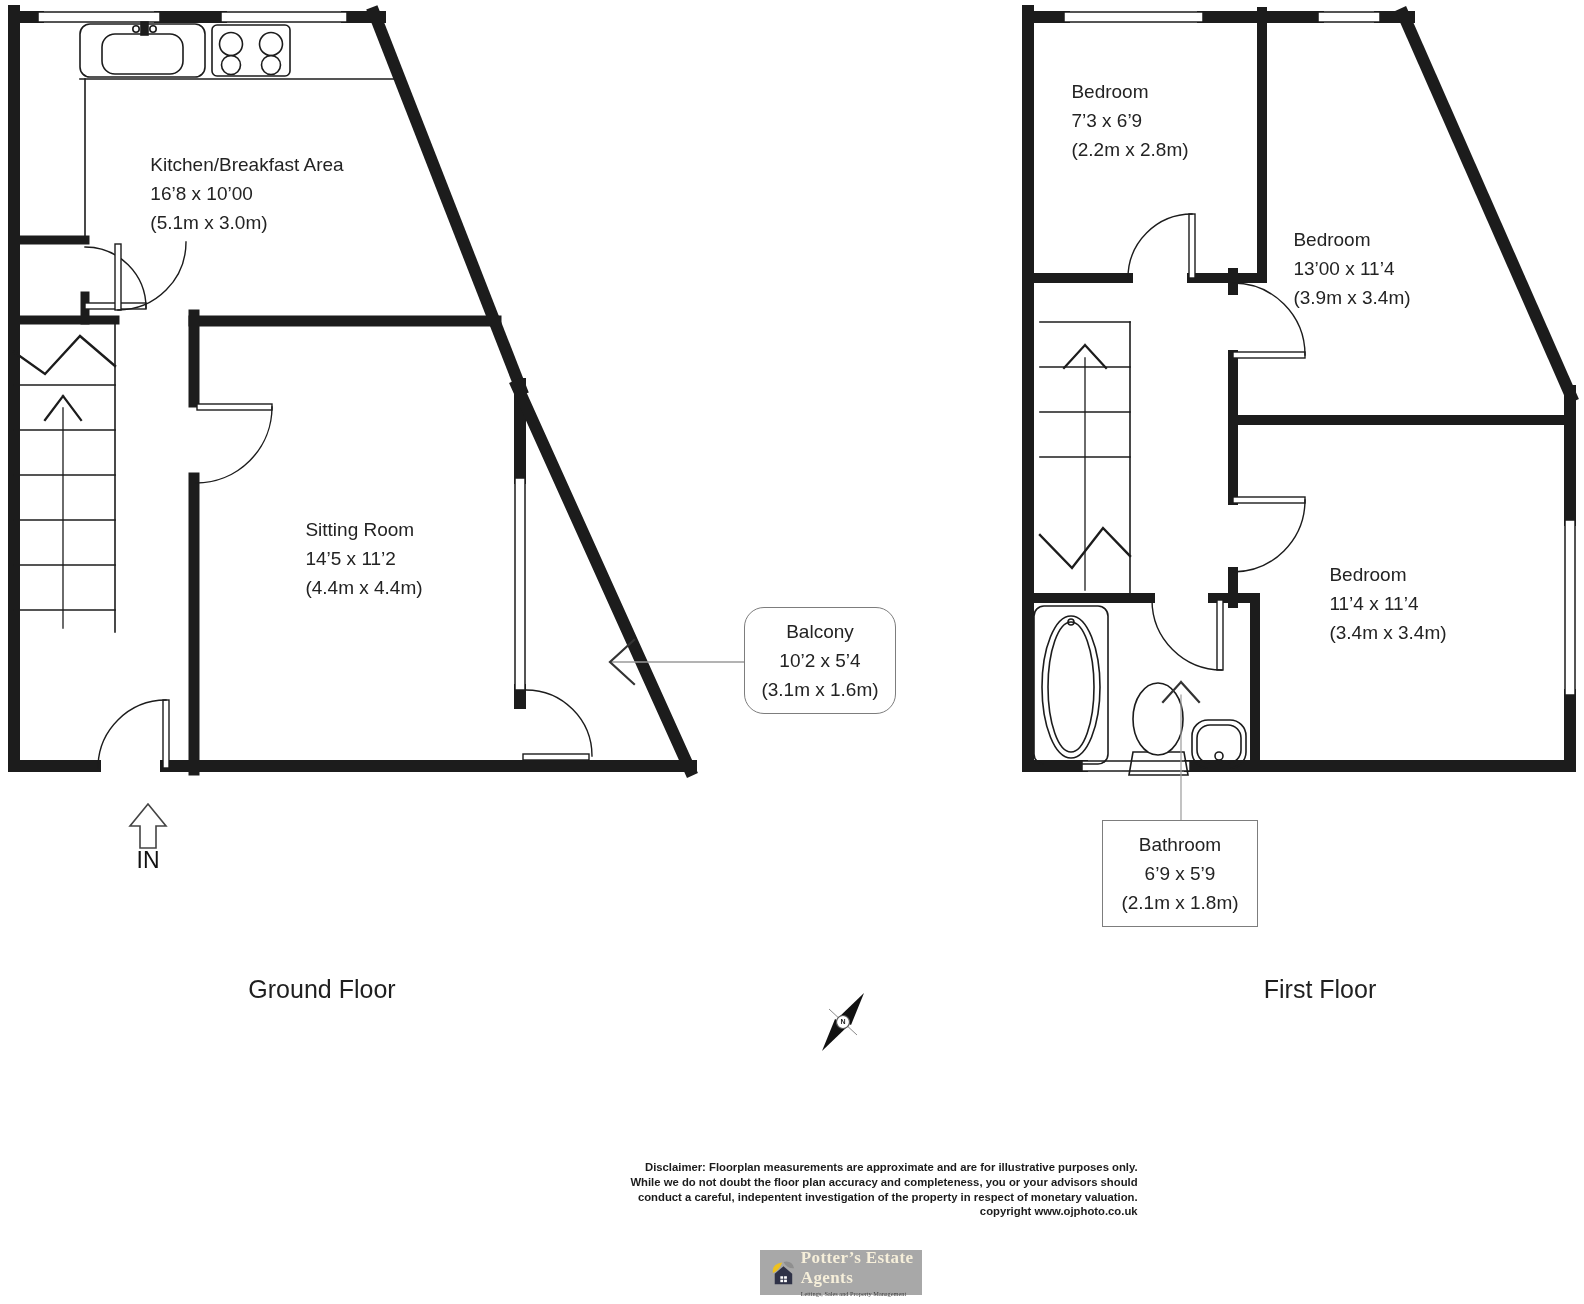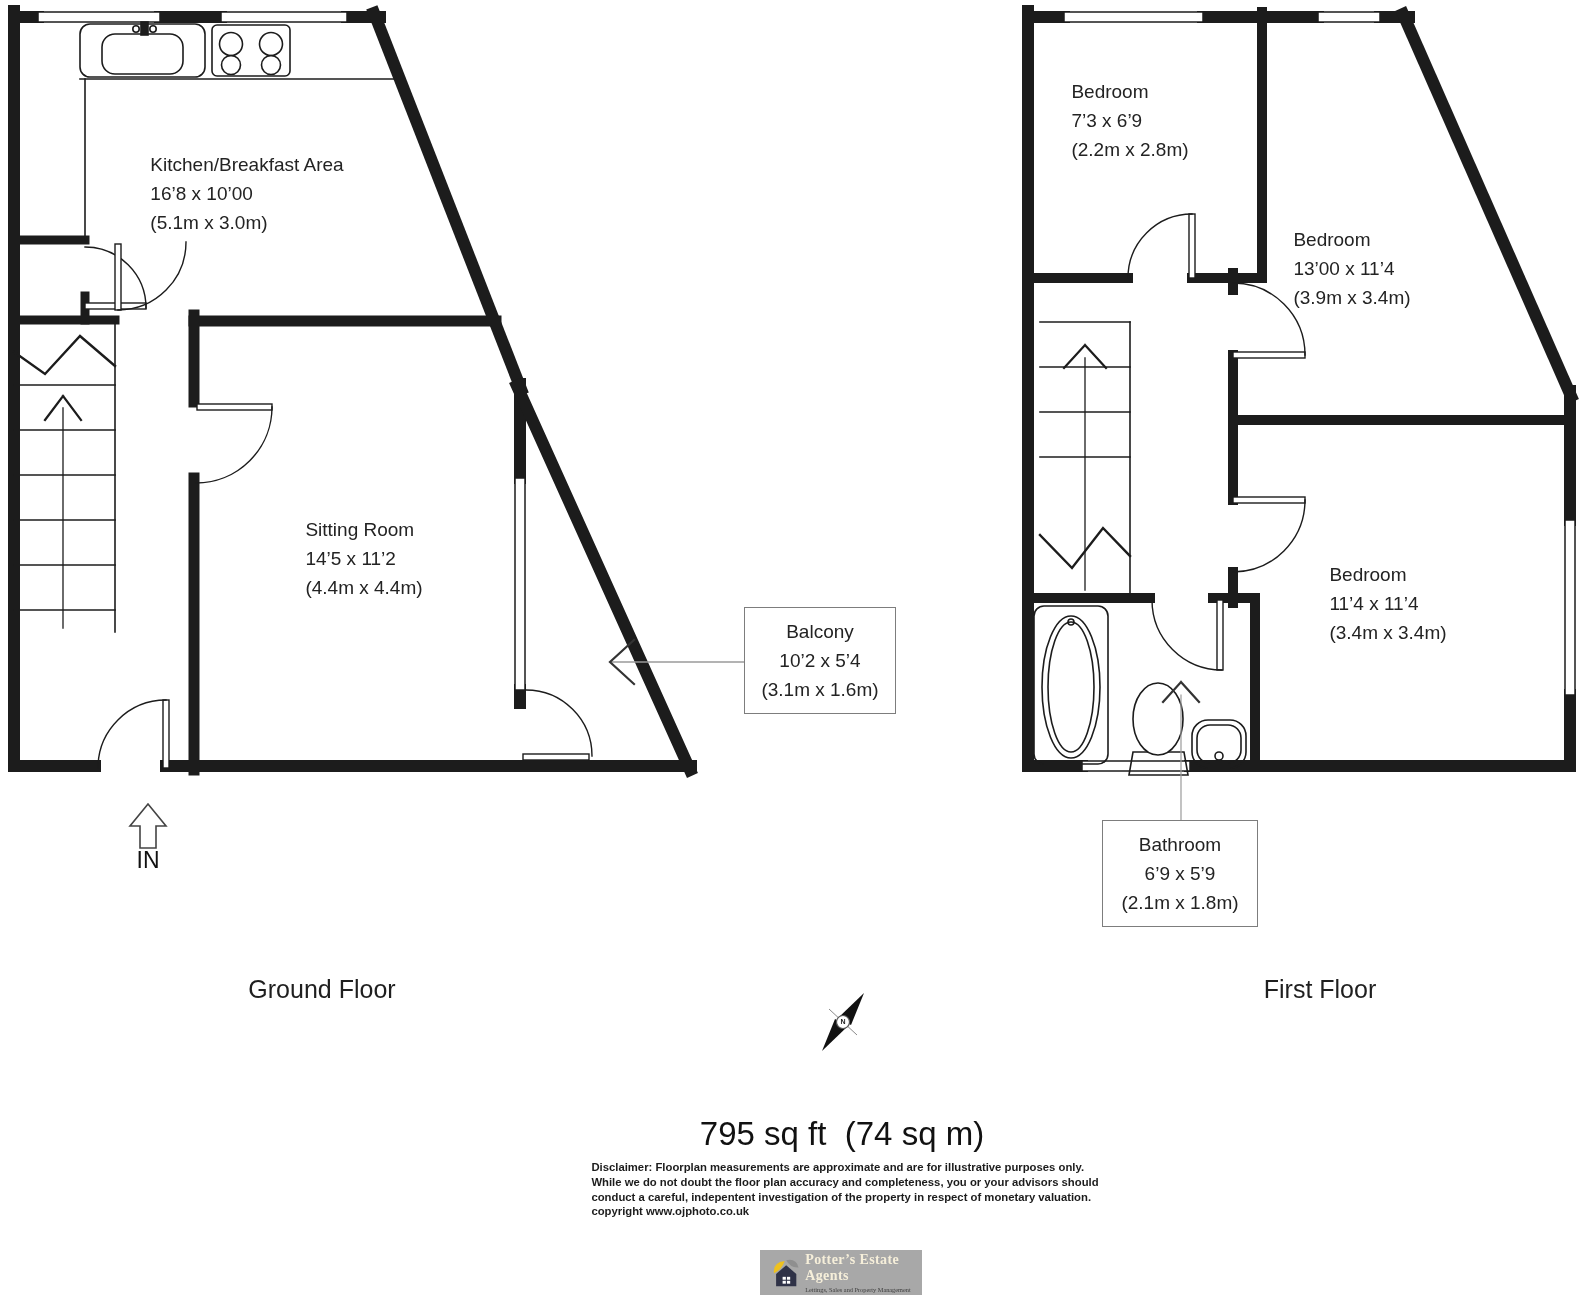--- a/index.html
+++ b/index.html
@@ -7,27 +7,27 @@
         font-family:"Liberation Sans",sans-serif;color:#232323;}
   svg.plan{position:absolute;left:0;top:0;}
   .lbl{position:absolute;text-align:left;white-space:nowrap;transform:translateX(-50%);}
   .lbl .ln{font-size:19px;line-height:29px;color:#232323;}
   .callout{position:absolute;border:1.5px solid #7d7d7d;background:#fff;text-align:center;
            padding:9px 15px;}
   .callout .ln{font-size:19px;line-height:29px;color:#232323;}
   .floor-name{position:absolute;transform:translateX(-50%);font-size:25px;color:#1f1f1f;}
   .big-title{position:absolute;left:842px;transform:translateX(-50%);text-align:center;
              font-size:33px;line-height:48px;color:#111;white-space:pre;}
-  .disclaimer{position:absolute;left:845px;transform:translateX(-50%);text-align:left;
+  .disclaimer{position:absolute;left:884px;transform:translateX(-50%);text-align:right;
               font-size:11.3px;font-weight:600;line-height:14.8px;color:#1c1c1c;white-space:nowrap;}
   .in-label{position:absolute;transform:translateX(-50%);font-size:23px;color:#111;}
   .logo{position:absolute;left:760px;top:1250px;width:162px;height:45px;background:#a8a8a8;
         display:flex;align-items:center;}
   .logo-text{margin-left:6px;}
-  .logo-name{font-family:"Liberation Serif",serif;font-weight:bold;font-size:14px;
+  .logo-name{font-family:"Liberation Serif",serif;font-weight:bold;font-size:17px;
              color:#f6efda;letter-spacing:.4px;}
   .logo-tagline{font-family:"Liberation Serif",serif;font-size:6.3px;color:#3c3c3c;margin-top:2px;}
   .compass-n{position:absolute;left:843px;top:1017px;width:0;height:0;}
 </style>
 </head>
 <body>
 
 <div class="page">
 
   <svg class="plan" width="1584" height="1304" viewBox="0 0 1584 1304">
@@ -204,21 +204,21 @@
     <div class="ln">16’8 x 10’00</div>
     <div class="ln">(5.1m x 3.0m)</div>
   </div>
 
   <div class="lbl" style="left:364px;top:515px;">
     <div class="ln">Sitting Room</div>
     <div class="ln">14’5 x 11’2</div>
     <div class="ln">(4.4m x 4.4m)</div>
   </div>
 
-  <div class="callout" style="left:744px;top:607px;min-width:120px;">
+  <div class="callout" style="left:744px;top:607px;min-width:120px;border-radius:20px;">
     <div class="ln">Balcony</div>
     <div class="ln">10’2 x 5’4</div>
     <div class="ln">(3.1m x 1.6m)</div>
   </div>
 
   <div class="in-label" style="left:148px;top:847px;">IN</div>
 
   <div class="lbl" style="left:1130px;top:77px;">
     <div class="ln">Bedroom</div>
     <div class="ln">7’3 x 6’9</div>
@@ -239,21 +239,20 @@
 
   <div class="callout" style="left:1102px;top:820px;min-width:124px;">
     <div class="ln">Bathroom</div>
     <div class="ln">6’9 x 5’9</div>
     <div class="ln">(2.1m x 1.8m)</div>
   </div>
 
   <div class="floor-name" style="left:322px;top:975px;">Ground Floor</div>
   <div class="floor-name" style="left:1320px;top:975px;">First Floor</div>
 
-  <div class="big-title" style="top:1110px;">795 sq ft  (74 sq m)</div>
 
   <div class="disclaimer" style="top:1160px;">
     <div>Disclaimer: Floorplan measurements are approximate and are for illustrative purposes only.</div>
     <div>While we do not doubt the floor plan accuracy and completeness, you or your advisors should</div>
     <div>conduct a careful, indepentent investigation of the property in respect of monetary valuation.</div>
     <div>copyright www.ojphoto.co.uk</div>
   </div>
 
   <div class="logo">
     <svg width="40" height="41" viewBox="0 0 46 44" style="margin-left:6px;">

